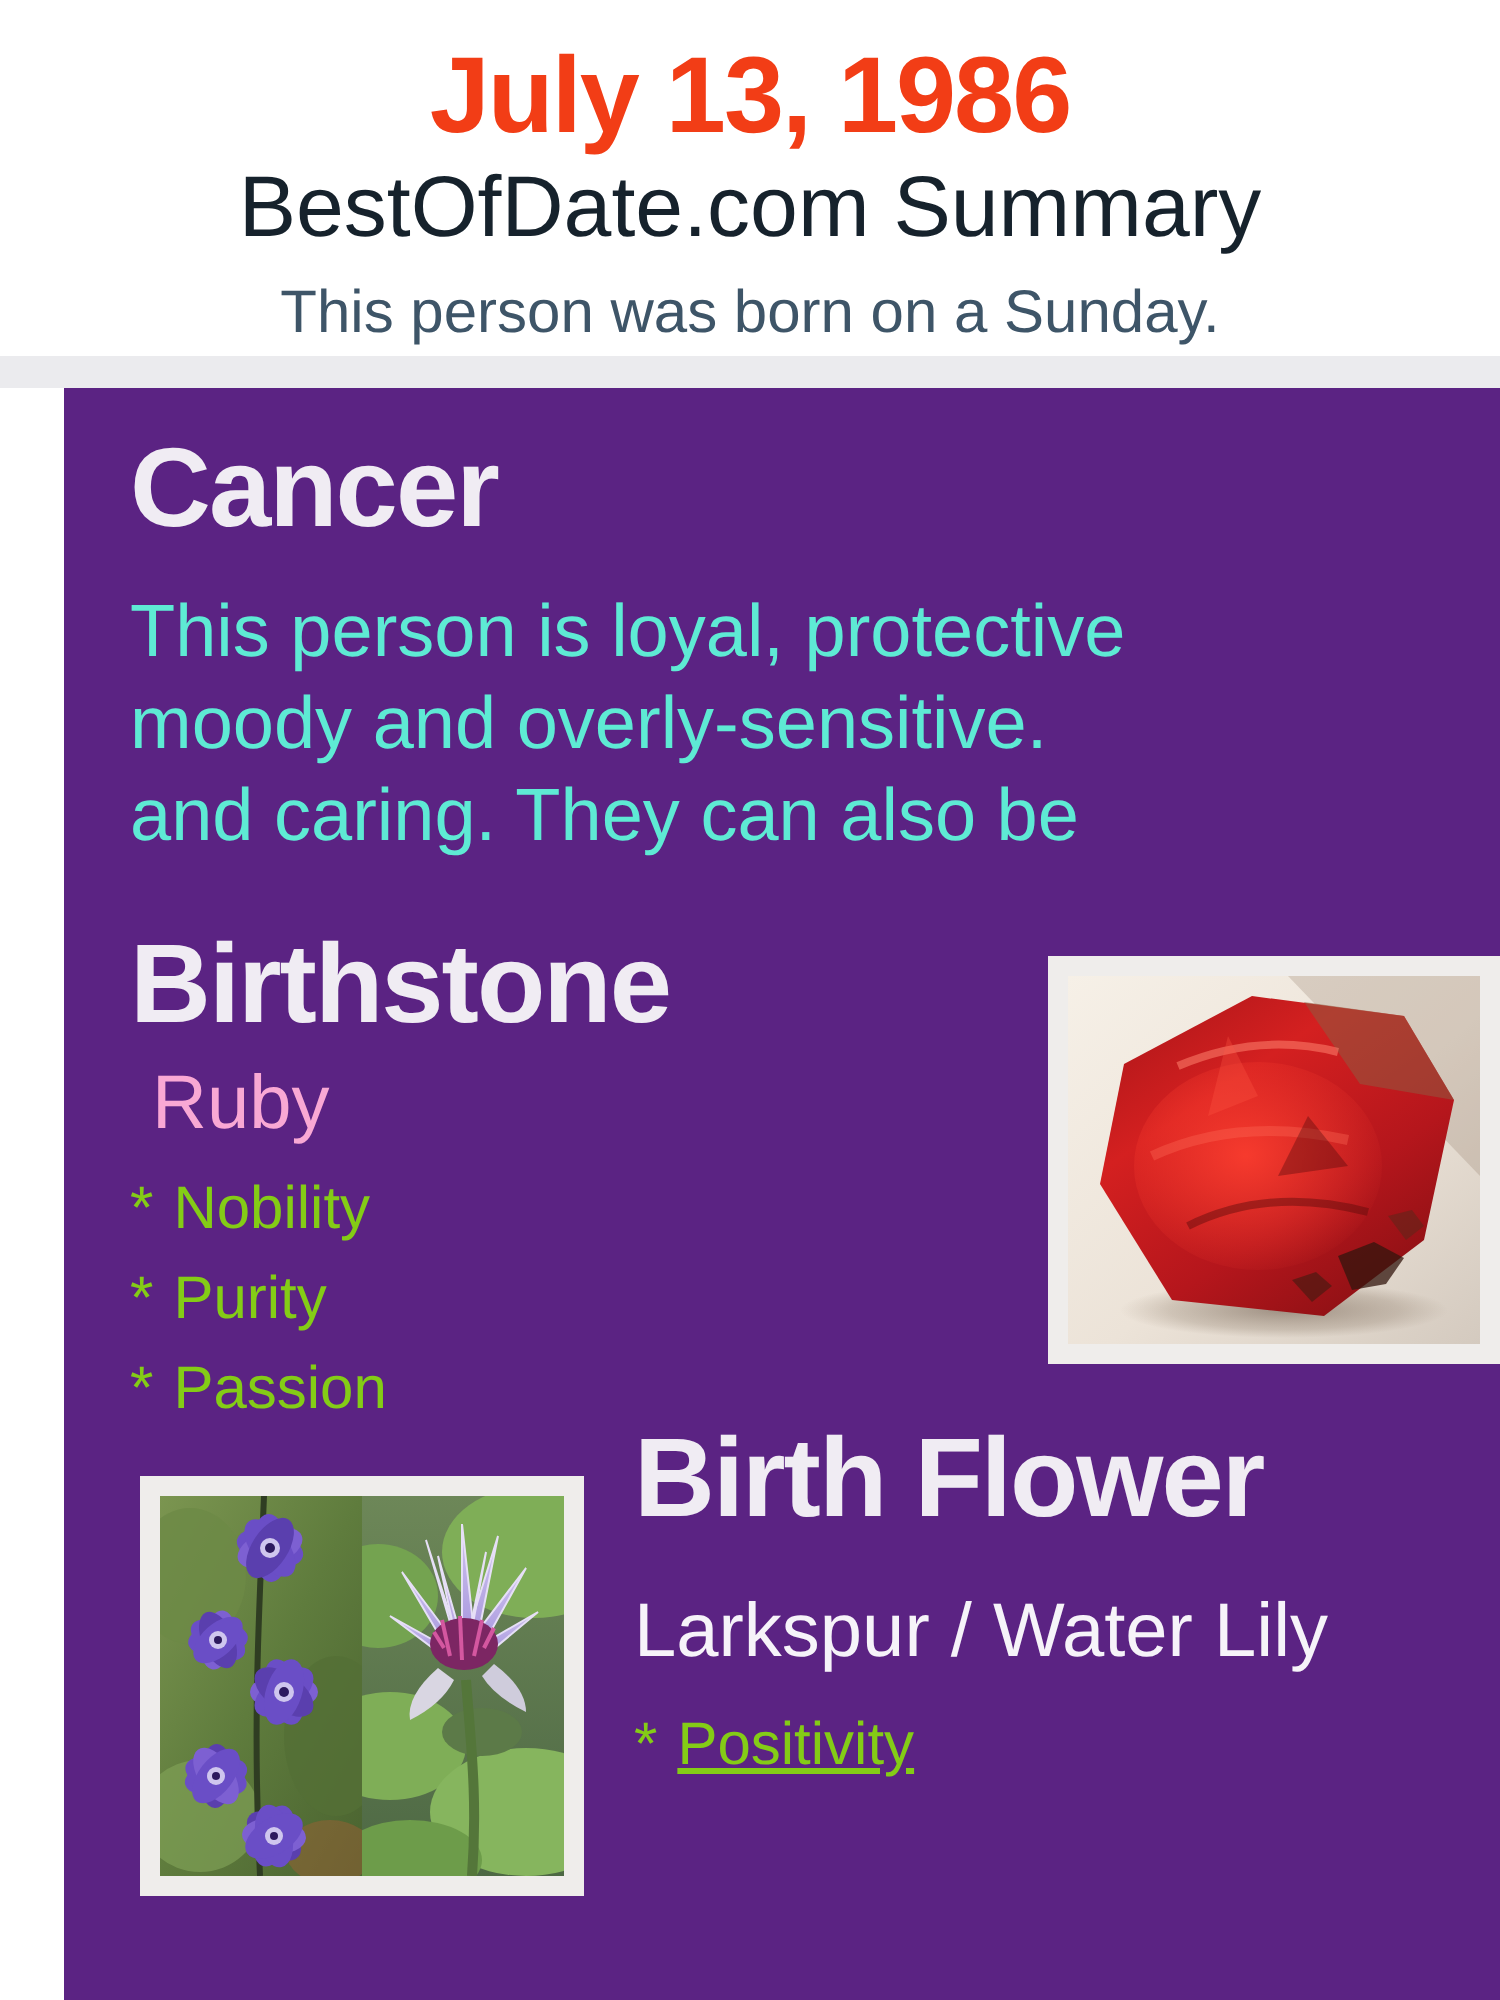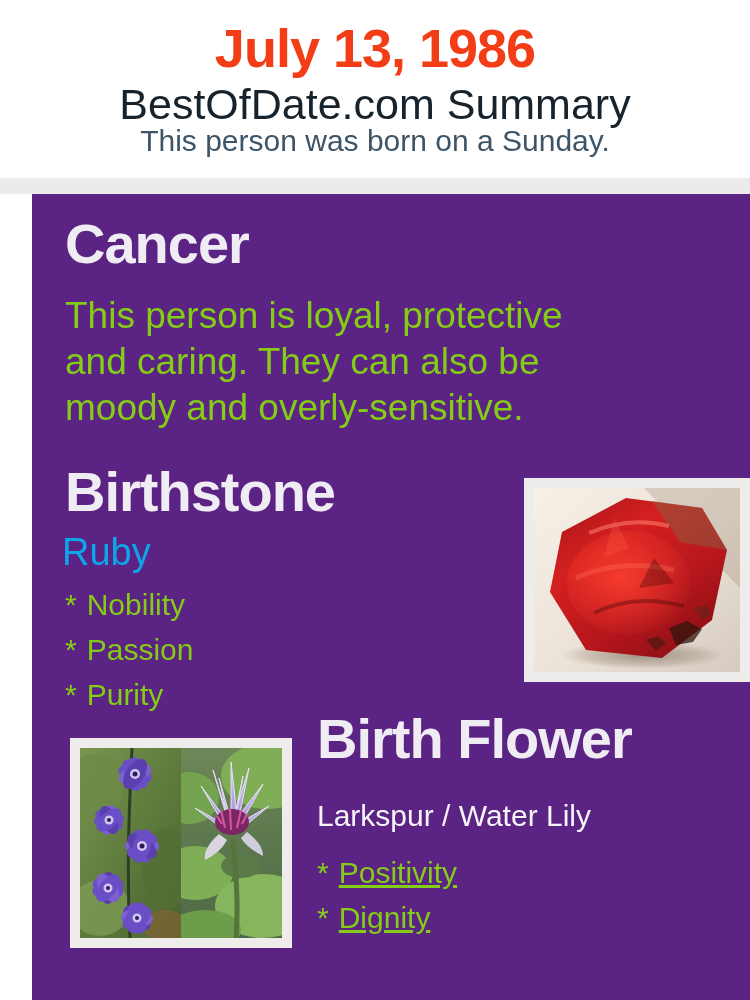--- a/index.html
+++ b/index.html
@@ -5,36 +5,36 @@
   html,body{margin:0;padding:0;}
   .page{
     position:relative;width:750px;height:1000px;overflow:hidden;
     background:#ffffff;
     font-family:"Liberation Sans","DejaVu Sans",sans-serif;
   }
   
   .header{position:absolute;top:0;left:0;width:750px;height:178px;background:#ffffff;text-align:center;}
   .date-title{position:absolute;top:18px;left:0;width:100%;margin:0;font-size:54px;line-height:60px;font-weight:bold;color:#f23d16;letter-spacing:-1px;}
   .site-title{position:absolute;top:84px;left:0;width:100%;font-size:43px;line-height:40px;color:#16222c;}
-  .weekday-note{position:absolute;top:122px;left:0;width:100%;font-size:30px;line-height:38px;color:#3e5568;}
+  .weekday-note{position:absolute;top:138px;left:0;width:100%;font-size:30px;line-height:38px;color:#3e5568;}
   
   .divider{position:absolute;top:178px;left:0;width:750px;height:16px;background:#ebebee;}
   
   .main{position:absolute;top:194px;left:0;width:750px;height:806px;background:#5b2383;color:#f3eff6;margin-left:32px;}
   .h-big{position:absolute;margin:0;font-size:56px;line-height:60px;font-weight:bold;color:#f0ecf3;letter-spacing:-1px;}
   .zodiac-heading{left:33px;top:20px;}
-  .zodiac-desc{position:absolute;left:33px;top:99px;font-size:37px;line-height:46px;color:#84cc16;}
+  .zodiac-desc{position:absolute;left:33px;top:99px;font-size:37px;line-height:46px;color:#5eead4;}
   .birthstone-heading{left:33px;top:268px;}
-  .stone-name{position:absolute;left:30px;top:336px;font-size:38px;line-height:44px;color:#0ea5e9;}
+  .stone-name{position:absolute;left:44px;top:336px;font-size:38px;line-height:44px;color:#f9a8d4;}
   .trait-list{position:absolute;font-size:30px;line-height:45px;color:#84cc16;}
   .birthstone-traits{left:33px;top:388px;}
   .flower-traits{left:285px;top:656px;text-decoration:underline;}
   .trait .star{display:inline-block;margin-right:10px;}
   .flower-heading{left:285px;top:515px;}
-  .flower-name{position:absolute;left:285px;top:600px;font-size:30px;line-height:44px;color:#f6f3f9;}
+  .flower-name{position:absolute;left:285px;top:600px;font-size:38px;line-height:44px;color:#f6f3f9;}
   
   .photo-frame{position:absolute;background:#efedeb;border:10px solid #efedeb;line-height:0;}
   .ruby-frame{left:492px;top:284px;width:206px;height:184px;}
   .flower-frame{left:38px;top:544px;width:202px;height:190px;}
   .flower-frame svg{display:inline-block;}
 </style>
 </head>
 <body>
 
 <div class="page">
@@ -45,30 +45,30 @@
     <div class="weekday-note">This person was born on a Sunday.</div>
   </header>
 
   <div class="divider"></div>
 
   <main class="main">
 
     <h2 class="h-big zodiac-heading">Cancer</h2>
     <div class="zodiac-desc">
       <div>This person is loyal, protective</div>
+      <div>moody and overly-sensitive.</div>
       <div>and caring. They can also be</div>
-      <div>moody and overly-sensitive.</div>
     </div>
 
     <h2 class="h-big birthstone-heading">Birthstone</h2>
     <div class="stone-name">Ruby</div>
     <div class="trait-list birthstone-traits">
       <div class="trait"><span class="star">*</span><span>Nobility</span></div>
+      <div class="trait"><span class="star">*</span><span>Purity</span></div>
       <div class="trait"><span class="star">*</span><span>Passion</span></div>
-      <div class="trait"><span class="star">*</span><span>Purity</span></div>
     </div>
 
     <div class="photo-frame ruby-frame">
       <svg viewBox="0 0 206 184" width="206" height="184">
         <defs>
           <linearGradient id="rbg" x1="0" y1="0" x2="1" y2="1">
             <stop offset="0" stop-color="#f6f0e7"></stop>
             <stop offset="0.55" stop-color="#ece3d8"></stop>
             <stop offset="1" stop-color="#d4cabf"></stop>
           </linearGradient>
@@ -207,17 +207,16 @@
             <path d="M61,76 L66,66"></path>
             <path d="M41,76 L36,68"></path>
         </g>
       </svg>
     </div>
 
     <h2 class="h-big flower-heading">Birth Flower</h2>
     <div class="flower-name">Larkspur / Water Lily</div>
     <div class="trait-list flower-traits">
       <div class="trait"><span class="star">*</span><span>Positivity</span></div>
-      <div class="trait"><span class="star">*</span><span>Dignity</span></div>
     </div>
 
   </main>
 </div>
 
 </body></html>

